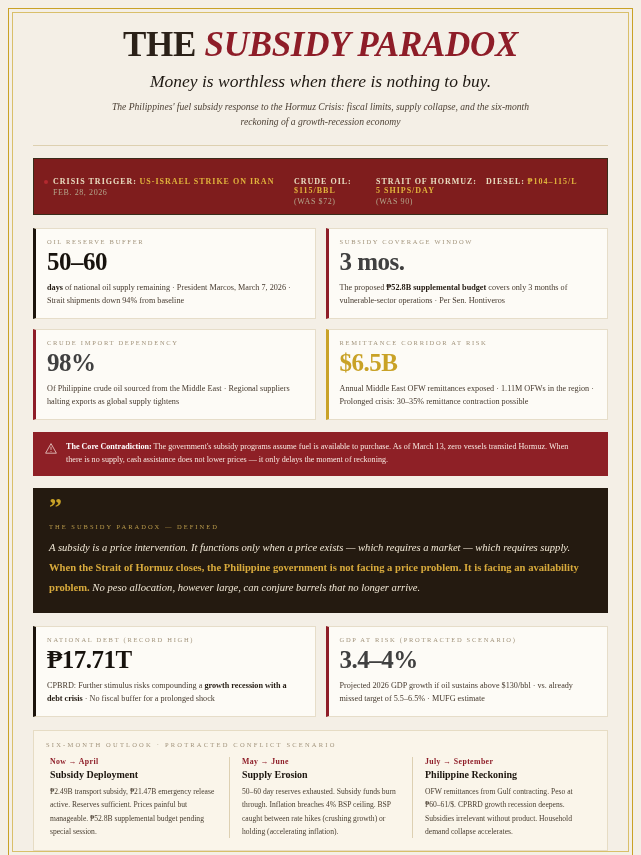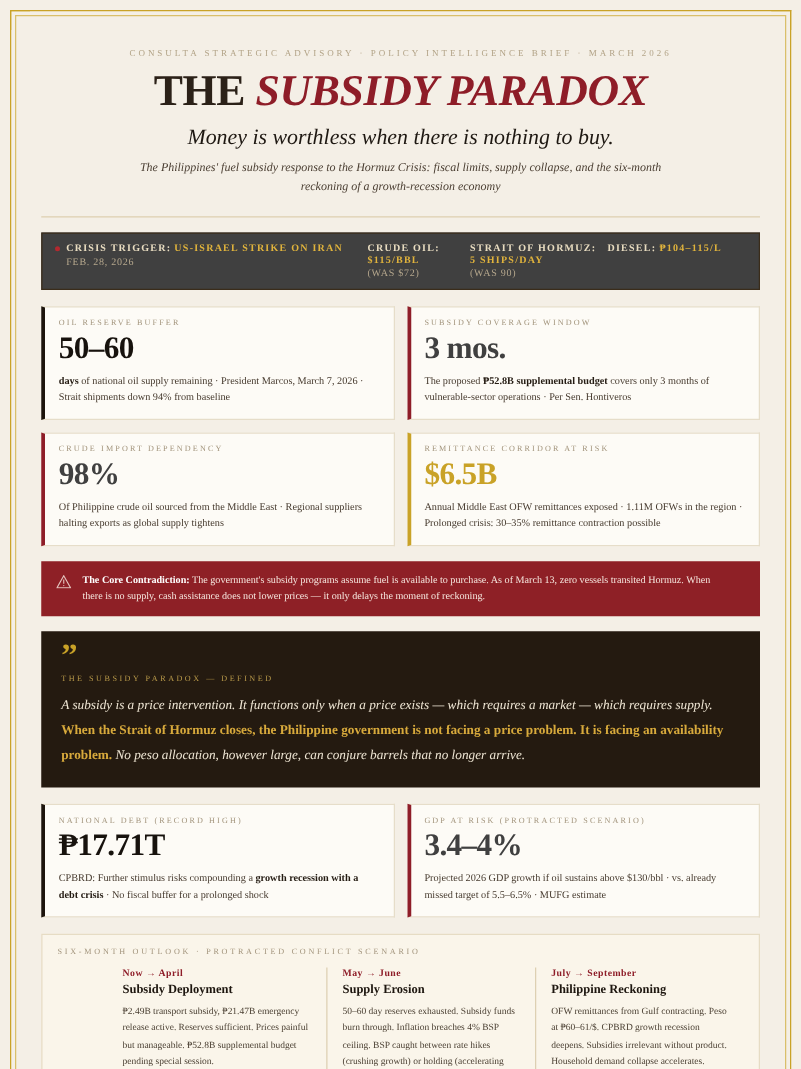--- a/index.html
+++ b/index.html
@@ -70,23 +70,23 @@
     max-width: 430px;
   }
   .rule-gold {
     height: 1px;
     background: #ddd0b0;
     margin: 16px 0 12px 0;
   }
 
   
   .crisis-bar {
-    background: #404040;
+    background: #7f1d1d;
     border: 1px solid #3a2c1a;
-    padding: 7px 10px 8px 10px;
+    padding: 18px 10px 8px 10px;
     display: flex;
     align-items: flex-start;
     gap: 0;
     font-size: 8px;
     letter-spacing: 0.5px;
   }
   .crisis-seg { padding-right: 8px; }
   .crisis-seg.s1 { flex: 0 0 250px; display: flex; gap: 5px; }
   .crisis-seg.s2 { flex: 0 0 82px; }
   .crisis-seg.s3 { flex: 0 0 110px; }
@@ -190,21 +190,21 @@
     background: #faf5ea;
     border: 1px solid #e6dcc4;
     padding: 10px 12px 12px 12px;
   }
   .outlook-label {
     font-size: 6.5px;
     letter-spacing: 2.2px;
     color: #a2947c;
     margin-bottom: 9px;
   }
-  .phases { display: grid; grid-template-columns: 1fr 1fr 1fr; gap: 0; margin-left: 48px; }
+  .phases { display: grid; grid-template-columns: 1fr 1fr 1fr; gap: 0; }
   .phase { padding: 0 12px; border-left: 1px solid #ddd0b2; }
   .phase:first-child { border-left: none; padding-left: 4px; }
   .ph-range {
     font-size: 7.8px; font-weight: 700; color: #8e1d28; letter-spacing: .4px;
   }
   .ph-title {
     font-size: 10px; font-weight: 700; color: #1d160f; margin-top: 3px;
   }
   .ph-text {
     font-size: 7.6px; line-height: 1.75; color: #4b4033; margin-top: 5px;
@@ -214,21 +214,20 @@
 <body>
 
 <div class="page">
   <div class="frame">
     <span class="corner tl"></span>
     <span class="corner tr"></span>
 
     <div class="frame-inner">
 
       <div>
-        <div class="kicker">CONSULTA STRATEGIC ADVISORY · POLICY INTELLIGENCE BRIEF · MARCH 2026</div>
         <h1 class="headline"><span>THE </span><span class="em">SUBSIDY PARADOX</span></h1>
         <div class="deck">Money is worthless when there is nothing to buy.</div>
         <div class="standfirst">The Philippines' fuel subsidy response to the Hormuz Crisis: fiscal limits, supply collapse, and the six-month reckoning of a growth-recession economy</div>
       </div>
       <div class="rule-gold"></div>
 
       <div class="crisis-bar">
         <div class="crisis-seg s1">
           <span class="dot"></span>
           <span>

